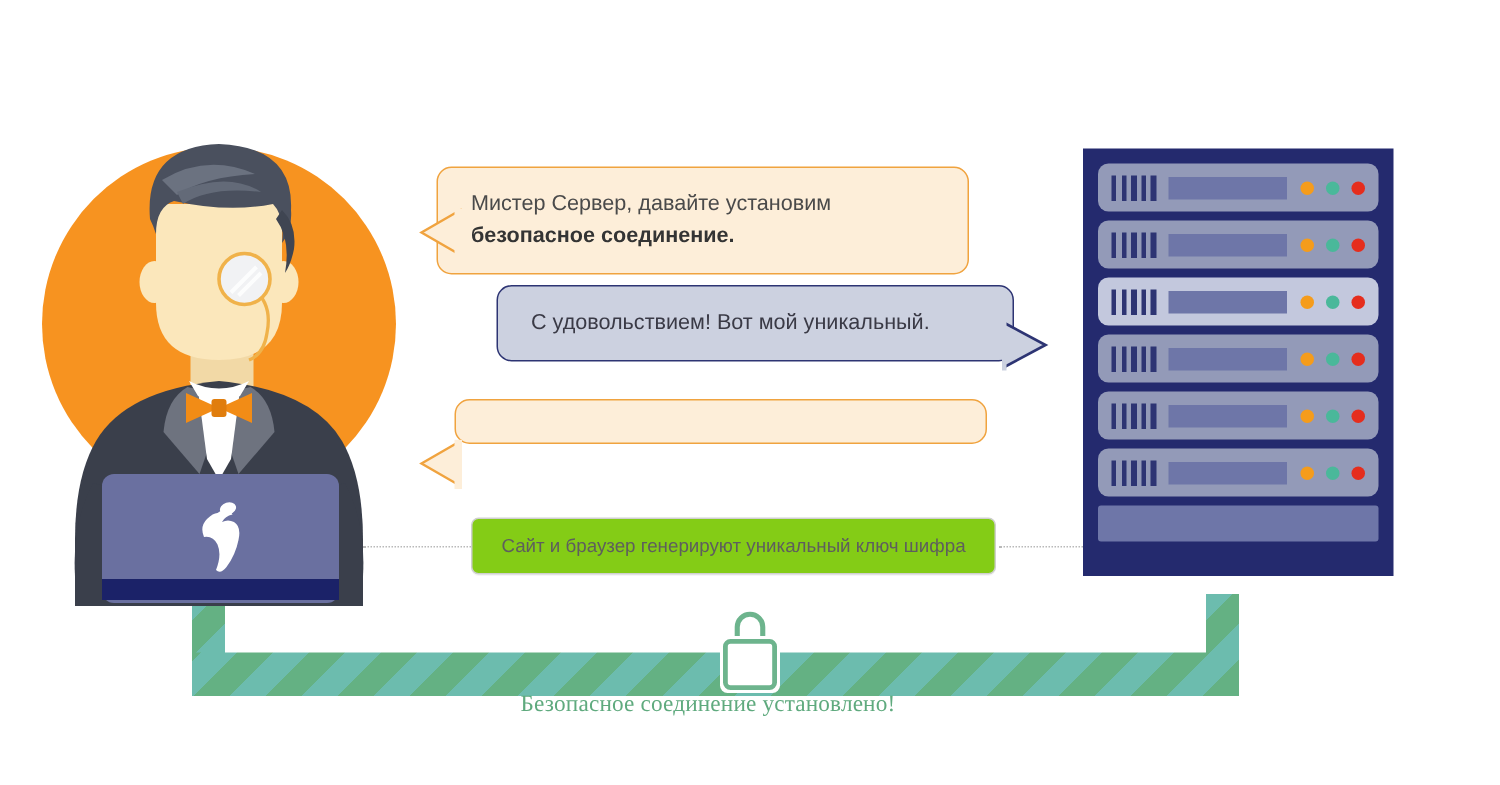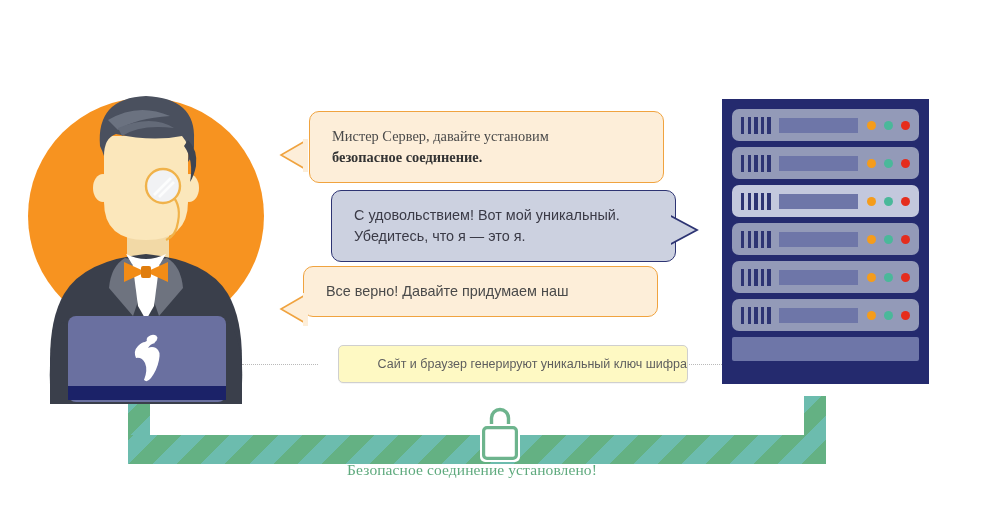--- a/index.html
+++ b/index.html
@@ -70,30 +70,29 @@
   .dotline.right { left: 666px; width: 62px; }
 
   
   .infobox {
     position: absolute;
     left: 314px;
     top: 345px;
     width: 350px;
     height: 38px;
     box-sizing: border-box;
-    background: #fef9c3;
+    background: #84cc16;
     border: 1px solid #cfcfcf;
     border-radius: 5px;
     display: flex;
     align-items: center;
-    justify-content: flex-end;
+    justify-content: center;
     font-size: 12.5px;
     color: #5e5e5e;
     box-shadow: 0 1px 0 rgba(0,0,0,.04);
-    margin-left: 24px;
   }
 
   
   .bubble {
     position: absolute;
     box-sizing: border-box;
     border-radius: 10px;
     padding: 14px 18px 14px 22px;
     font-size: 14.4px;
     line-height: 1.45;
@@ -103,21 +102,21 @@
     background: #fdeed9;
     border: 1.6px solid #f0a33f;
   }
   .bubble.blue {
     background: #ccd1e0;
     border: 1.8px solid #2d3473;
     color: #3a3a46;
   }
   .bubble b { color: #343434; text-align: right; }
 
-  #bubble1 { left: 309px; top: 111px; width: 355px; font-family: Liberation Serif, serif; }
+  #bubble1 { left: 291px; top: 111px; width: 355px; }
   #bubble2 { left: 331px; top: 190px; width: 345px; }
   #bubble3 { left: 303px; top: 266px; width: 355px; }
 
   
   .tail { position: absolute; }
   .tail-1 { left: 278px; top: 139px; }
   .tail-2 { left: 668px; top: 214px; }
   .tail-3 { left: 278px; top: 293px; }
 
   
@@ -206,31 +205,29 @@
   </div>
   <div class="tail tail-1">
     <svg width="30" height="34" viewBox="0 0 30 34">
       <path d="M29 1 L3 16 L29 31 Z" fill="#fdeed9" stroke="#f0a33f" stroke-width="1.6"></path>
       <rect x="25" y="0" width="6" height="33" fill="#fdeed9"></rect>
     </svg>
   </div>
 
   <div class="bubble blue" id="bubble2">
     <div>С удовольствием! Вот мой уникальный.</div>
-    <div>Убедитесь, что я — это я.</div>
   </div>
   <div class="tail tail-2">
     <svg width="32" height="34" viewBox="0 0 32 34">
       <path d="M1 1 L29 16 L1 31 Z" fill="#ccd1e0" stroke="#2d3473" stroke-width="1.8"></path>
       <rect x="-4" y="0" width="7" height="33" fill="#ccd1e0"></rect>
     </svg>
   </div>
 
   <div class="bubble orange" id="bubble3">
-    <div>Все верно! Давайте придумаем наш</div>
   </div>
   <div class="tail tail-3">
     <svg width="30" height="34" viewBox="0 0 30 34">
       <path d="M29 1 L3 16 L29 31 Z" fill="#fdeed9" stroke="#f0a33f" stroke-width="1.6"></path>
       <rect x="25" y="0" width="6" height="33" fill="#fdeed9"></rect>
     </svg>
   </div>
 
   <div class="rack">
     <div class="unit">

